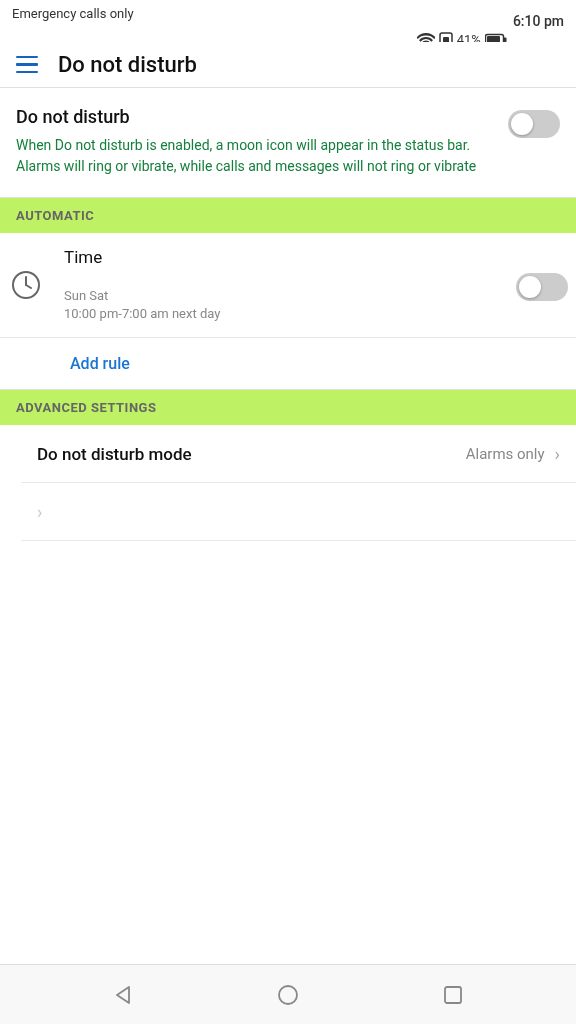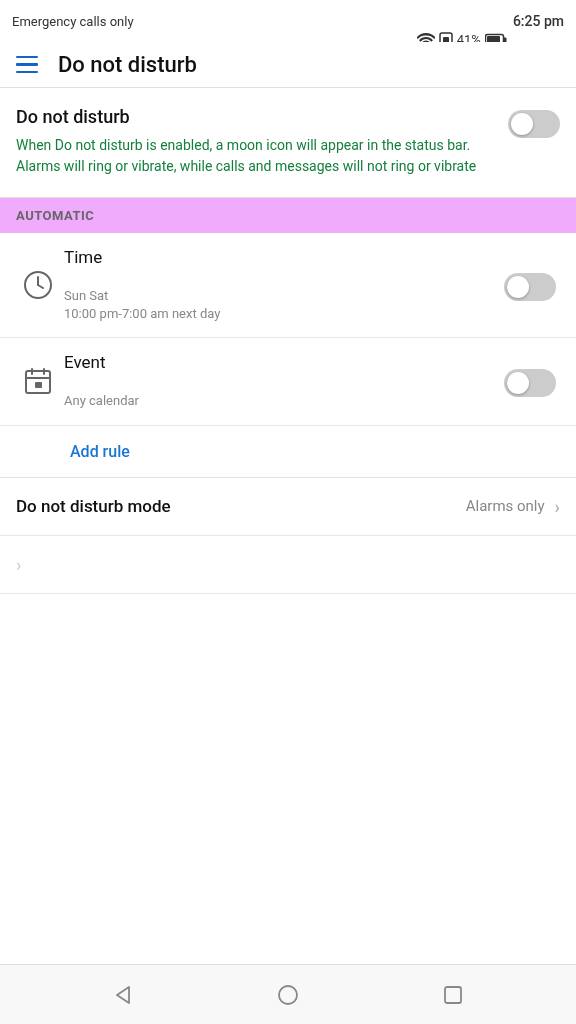--- a/index.html
+++ b/index.html
@@ -11,21 +11,20 @@
       font-size: 16px;
       color: #222;
       display: flex;
       flex-direction: column;
     }
 
     
     .status-bar {
       display: flex;
       justify-content: space-between;
-      align-items: center;
       padding: 6px 12px;
       height: 42px;
       background: #fff;
     }
     .status-left {
       font-size: 13px;
       color: #333;
     }
     .status-right {
       display: flex;
@@ -123,37 +122,37 @@
       left: 3px;
       width: 22px;
       height: 22px;
       background: #fff;
       border-radius: 50%;
       box-shadow: 0 1px 3px rgba(0,0,0,0.3);
     }
 
     
     .section-header {
-      background: #f0abfc;
+      background: #bef264;
       padding: 10px 16px;
       font-size: 13px;
       font-weight: 700;
       color: #666;
       letter-spacing: 0.5px;
       text-transform: uppercase;
     }
 
     
     .list-item {
       display: flex;
       align-items: center;
-      padding: 14px 20px;
+      padding: 14px 8px;
       background: #fff;
       border-bottom: 1px solid #e8e8e8;
-      gap: 8px;
+      gap: 20px;
     }
     .list-item-icon {
       width: 36px;
       height: 36px;
       display: flex;
       align-items: center;
       justify-content: center;
       color: #666;
       flex-shrink: 0;
     }
@@ -182,25 +181,27 @@
     .add-rule-label {
       font-size: 16px;
       color: #1976D2;
       font-weight: 500;
       text-align: right;
     }
 
     
     .settings-item {
       display: flex;
+      align-items: center;
       justify-content: space-between;
       padding: 18px 16px;
       background: #fff;
       border-bottom: 1px solid #e8e8e8;
       cursor: pointer;
+      margin-left: 21px;
     }
     .settings-item-label {
       font-size: 17px;
       font-weight: 500;
       color: #111;
     }
     .settings-item-label.muted {
       color: #aaa;
       font-weight: 400;
     }
@@ -256,21 +257,21 @@
         <rect x="4" y="5" width="6" height="7" rx="1" fill="#333"></rect>
       </svg>
       <span style="font-size:13px;color:#333;">41%</span>
 
       <svg width="22" height="14" viewBox="0 0 22 14">
         <rect x="0.5" y="1.5" width="18" height="11" rx="2" fill="none" stroke="#333" stroke-width="1.5"></rect>
         <rect x="18.5" y="4.5" width="3" height="5" rx="1" fill="#333"></rect>
         <rect x="2" y="3" width="13" height="8" rx="1" fill="#333"></rect>
       </svg>
     </div>
-    <span style="font-size:14px;color:#333;font-weight:500;">6:25 pm</span>
+    <span style="font-size:14px;color:#333;font-weight:500;">6:10 pm</span>
   </div>
 </div>
 
 <div class="toolbar">
   <div class="menu-icon">
     <span></span>
     <span></span>
     <span></span>
   </div>
   <span class="toolbar-title">Do not disturb</span>
@@ -302,44 +303,26 @@
     <div class="list-item-text">
       <div class="list-item-title">Time</div>
       <div class="list-item-subtitle">Sun Sat<br>10:00 pm-7:00 am next day</div>
     </div>
     <div class="toggle">
       <div class="toggle-track"></div>
       <div class="toggle-thumb"></div>
     </div>
   </div>
 
-  <div class="list-item">
-    <div class="list-item-icon">
-      <svg width="30" height="30" viewBox="0 0 30 30">
-        <rect x="3" y="5" width="24" height="22" rx="2" fill="none" stroke="#666" stroke-width="2"></rect>
-        <line x1="3" y1="12" x2="27" y2="12" stroke="#666" stroke-width="2"></line>
-        <line x1="9" y1="3" x2="9" y2="8" stroke="#666" stroke-width="2" stroke-linecap="round"></line>
-        <line x1="21" y1="3" x2="21" y2="8" stroke="#666" stroke-width="2" stroke-linecap="round"></line>
-        <rect x="12" y="16" width="7" height="6" rx="1" fill="#666"></rect>
-      </svg>
-    </div>
-    <div class="list-item-text">
-      <div class="list-item-title">Event</div>
-      <div class="list-item-subtitle">Any calendar</div>
-    </div>
-    <div class="toggle">
-      <div class="toggle-track"></div>
-      <div class="toggle-thumb"></div>
-    </div>
-  </div>
 
   <div class="add-rule">
     <span class="add-rule-label">Add rule</span>
   </div>
 
+  <div class="section-header">ADVANCED SETTINGS</div>
 
   <div class="settings-item">
     <span class="settings-item-label">Do not disturb mode</span>
     <div class="settings-item-right">
       <span style="color:#888;font-size:15px;">Alarms only</span>
       <span class="chevron">›</span>
     </div>
   </div>
 
   <div class="settings-item">

